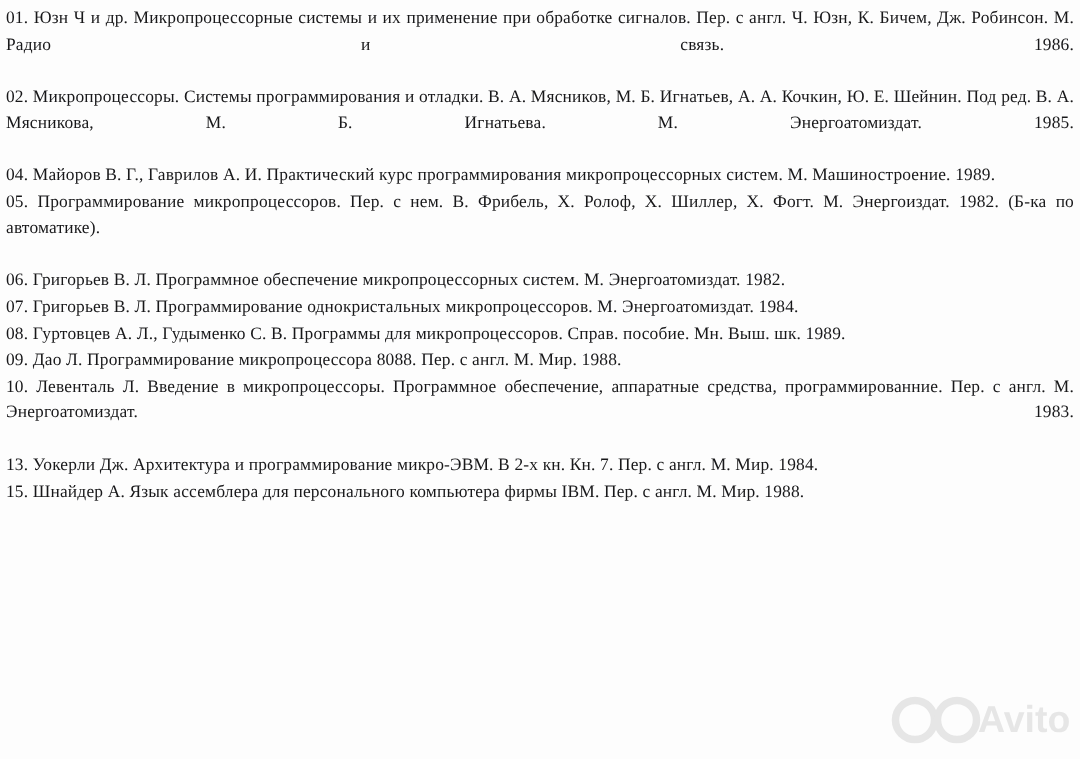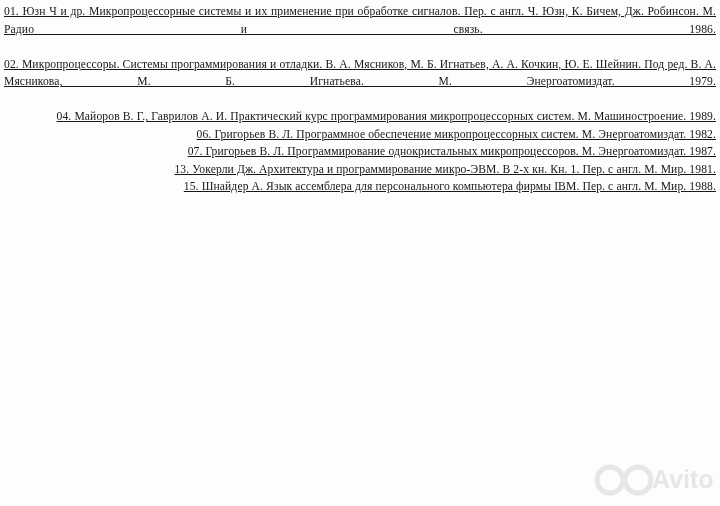--- a/index.html
+++ b/index.html
@@ -38,43 +38,46 @@
   }
   .entry {
     font-size: 11.6px;
     line-height: 17.55px;
     color: #18181a;
     text-align: justify;
     text-justify: inter-word;
     margin: 0;
     padding: 0;
     letter-spacing: 0.01em;
-    text-decoration: underline;
     -webkit-font-smoothing: none;
   }
   .entry::after {
     content: "";
     display: inline-block;
     width: 100%;
   }
-  .entry.nojust { text-align: right; }
+  .entry.nojust { text-align: left; }
   .entry.nojust::after { display: none; }
 </style>
 </head>
 <body>
 
 <div id="page">
 
   <div id="bibliography">
     <p class="entry">01. Юзн Ч и др. Микропроцессорные системы и их применение при обработке сигналов. Пер. с англ. Ч. Юзн, К. Бичем, Дж. Робинсон. М. Радио и связь. 1986.</p>
-    <p class="entry">02. Микропроцессоры. Системы программирования и отладки. В. А. Мясников, М. Б. Игнатьев, А. А. Кочкин, Ю. Е. Шейнин. Под ред. В. А. Мясникова, М. Б. Игнатьева. М. Энергоатомиздат. 1979.</p>
+    <p class="entry">02. Микропроцессоры. Системы программирования и отладки. В. А. Мясников, М. Б. Игнатьев, А. А. Кочкин, Ю. Е. Шейнин. Под ред. В. А. Мясникова, М. Б. Игнатьева. М. Энергоатомиздат. 1985.</p>
     <p class="entry nojust">04. Майоров В. Г., Гаврилов А. И. Практический курс программирования микропроцессорных систем. М. Машиностроение. 1989.</p>
+    <p class="entry">05. Программирование микропроцессоров. Пер. с нем. В. Фрибель, Х. Ролоф, Х. Шиллер, Х. Фогт. М. Энергоиздат. 1982. (Б-ка по автоматике).</p>
     <p class="entry nojust">06. Григорьев В. Л. Программное обеспечение микропроцессорных систем. М. Энергоатомиздат. 1982.</p>
-    <p class="entry nojust">07. Григорьев В. Л. Программирование однокристальных микропроцессоров. М. Энергоатомиздат. 1987.</p>
-    <p class="entry nojust">13. Уокерли Дж. Архитектура и программирование микро-ЭВМ. В 2-х кн. Кн. 1. Пер. с англ. М. Мир. 1981.</p>
+    <p class="entry nojust">07. Григорьев В. Л. Программирование однокристальных микропроцессоров. М. Энергоатомиздат. 1984.</p>
+    <p class="entry nojust">08. Гуртовцев А. Л., Гудыменко С. В. Программы для микропроцессоров. Справ. пособие. Мн. Выш. шк. 1989.</p>
+    <p class="entry nojust">09. Дао Л. Программирование микропроцессора 8088. Пер. с англ. М. Мир. 1988.</p>
+    <p class="entry">10. Левенталь Л. Введение в микропроцессоры. Программное обеспечение, аппаратные средства, программированние. Пер. с англ. М. Энергоатомиздат. 1983.</p>
+    <p class="entry nojust">13. Уокерли Дж. Архитектура и программирование микро-ЭВМ. В 2-х кн. Кн. 7. Пер. с англ. М. Мир. 1984.</p>
     <p class="entry nojust">15. Шнайдер А. Язык ассемблера для персонального компьютера фирмы IBM. Пер. с англ. М. Мир. 1988.</p>
 
   </div>
 
   <div id="watermark">
     <svg viewBox="0 0 124 52" xmlns="http://www.w3.org/2000/svg" aria-hidden="true">
       <g fill="none" stroke="#d0d0d0" stroke-width="5">
         <circle cx="16" cy="30" r="13"></circle>
         <circle cx="44" cy="30" r="13"></circle>
       </g>

